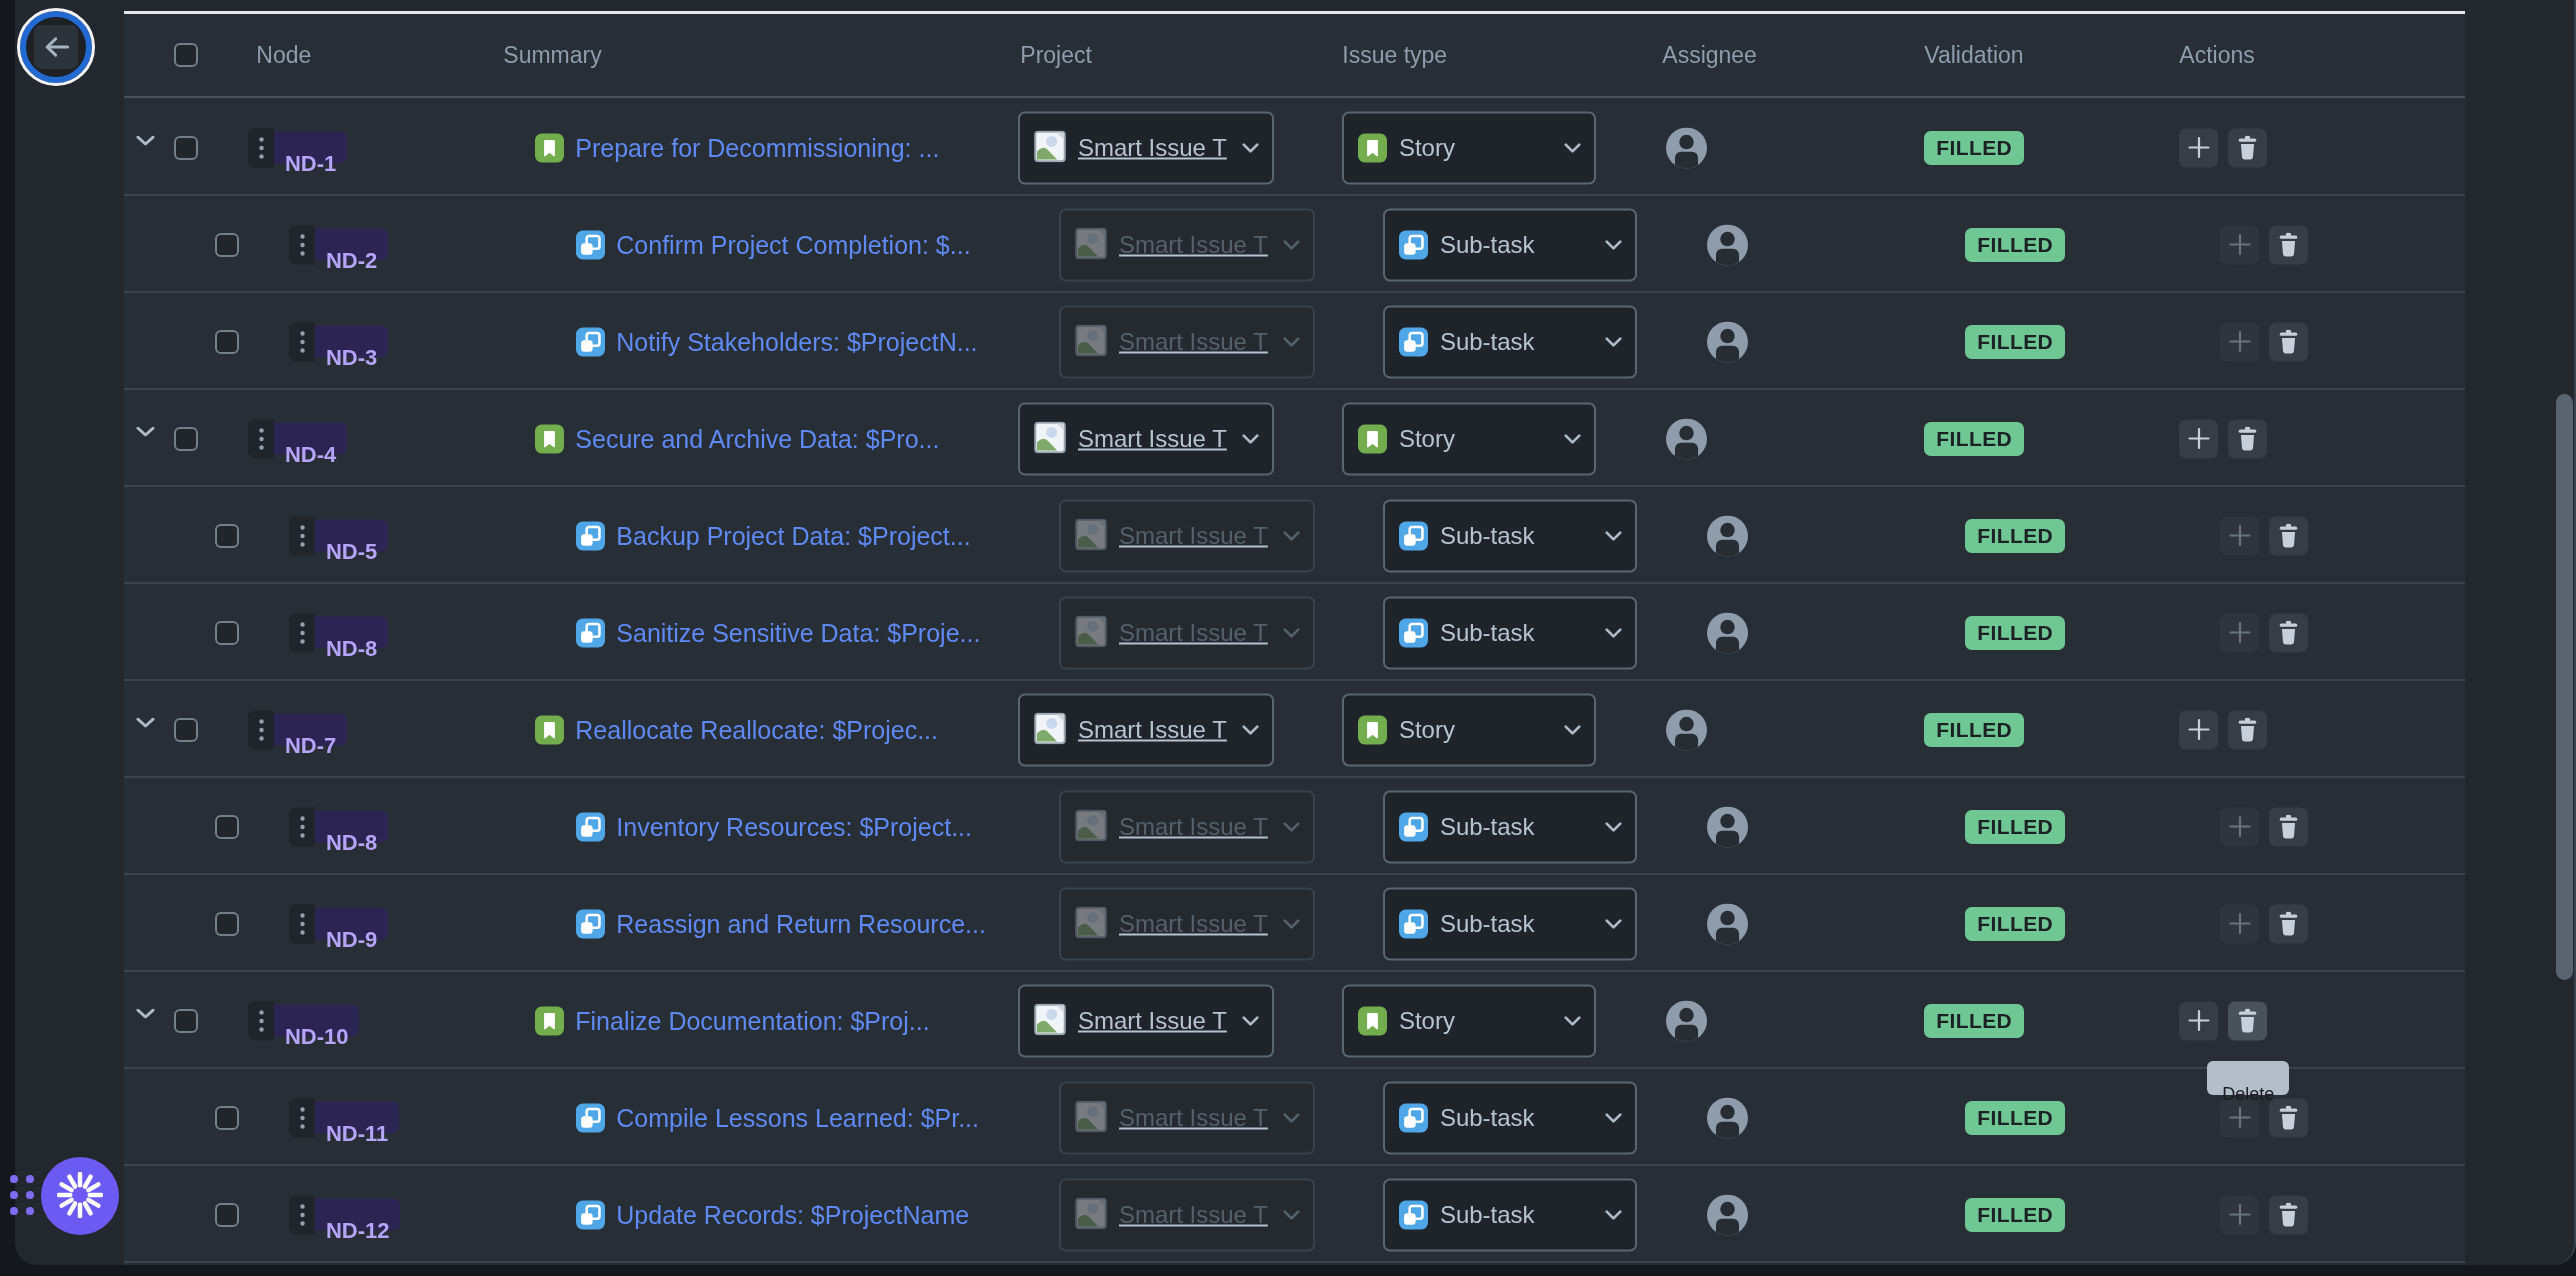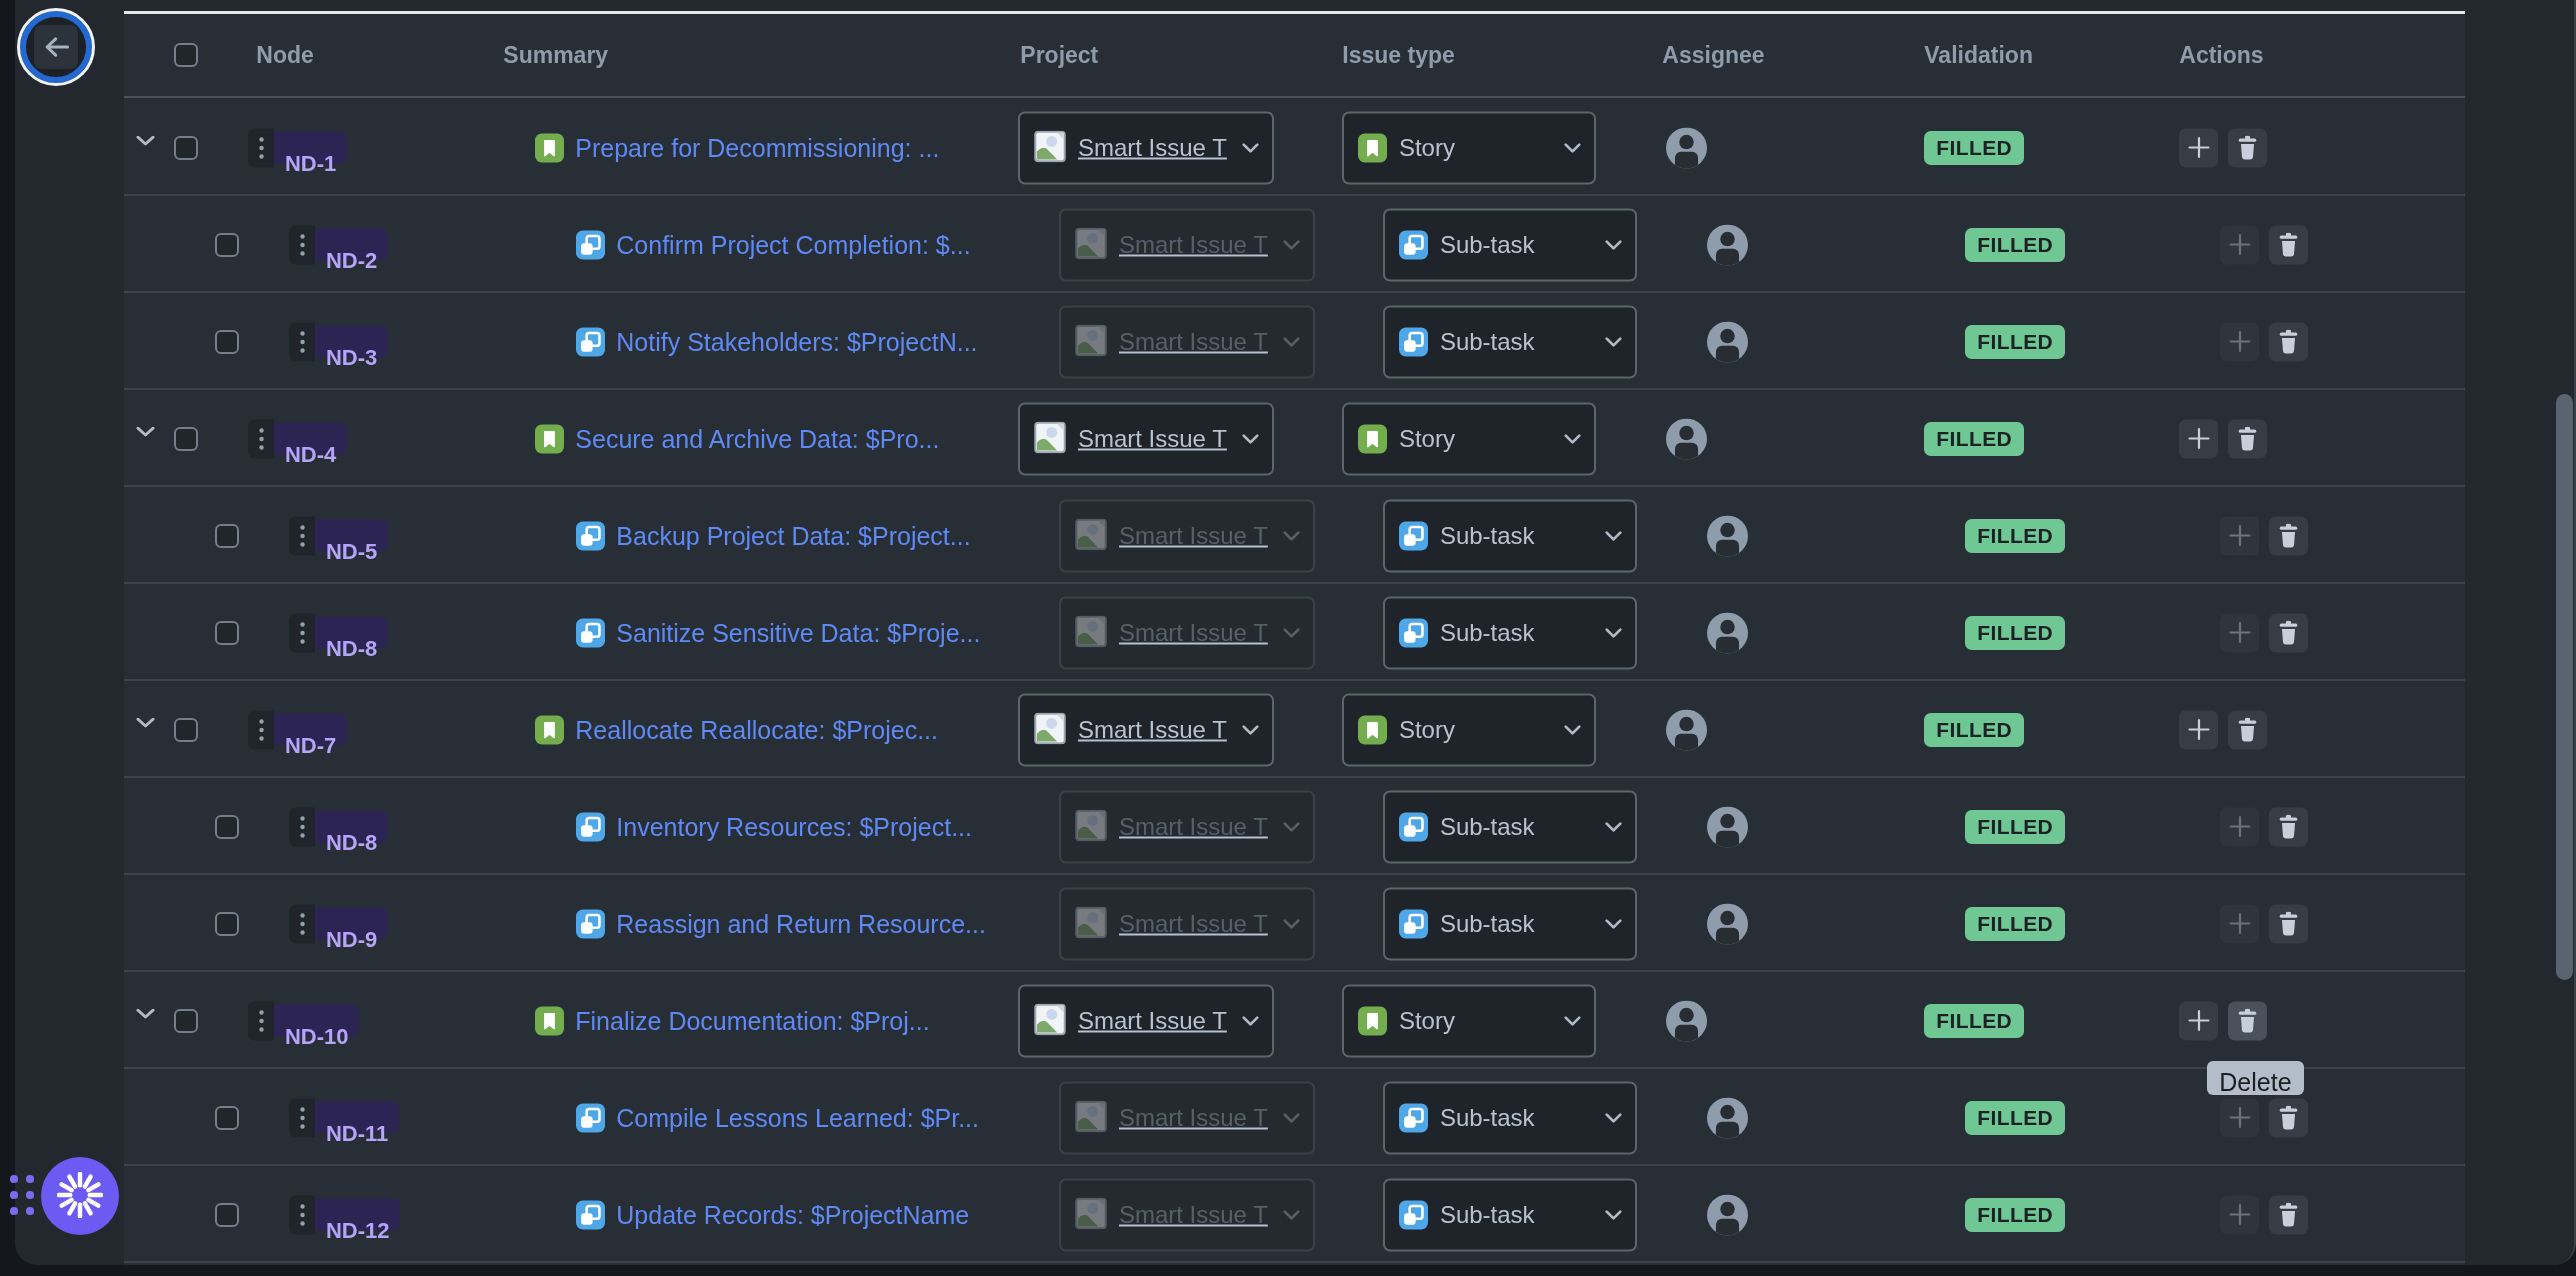--- a/index.html
+++ b/index.html
@@ -26,21 +26,21 @@
   .top-line {
     position:absolute; left:0; top:0; width:100%; height:3.4px; background:#e4e7eb;
   }
   
   .header-row {
     position:absolute; left:0; top:3.4px; width:100%; height:84px;
     border-bottom:2.6px solid #49525c;
   }
   .header-row .hcol {
     position:absolute; top:50%; transform:translateY(-50%);
-    font-size:23px; font-weight:700; color:#8e9cab; white-space:nowrap;
+    font-size:23px; font-weight:400; color:#8e9cab; white-space:nowrap;
   }
   .hc1{left:132px}.hc2{left:379px}.hc3{left:896px}.hc4{left:1218px}
   .hc5{left:1538px}.hc6{left:1800px}.hc7{left:2055px}
   .checkbox {
     width:24px; height:24px; border:2.6px solid #747f8b; border-radius:6px;
     background:#21262b;
   }
   .header-row .checkbox { position:absolute; left:50px; top:50%; transform:translateY(-50%); }
   
   .rows { position:absolute; left:0; top:88px; width:100%; }
@@ -98,22 +98,22 @@
   .actions { left:calc(2055px + var(--ind)); display:flex; gap:10.2px; }
   .abtn {
     width:39px; height:39px; border-radius:6.8px; background:#363d45; border:none;
     display:flex; align-items:center; justify-content:center; cursor:pointer; padding:0;
   }
   .row.sub .btn-plus { background:#2f353c; }
   .row.sub .btn-plus line { stroke:#69737e; }
   .row.delete-hovered .btn-trash { background:#49515b; }
   .tooltip {
     display:none; position:absolute; left:2083px; top:89px; z-index:10;
-    min-width:82px; height:34px; line-height:34px; text-align:center; padding:4px 12px;
-    background:#b3beca; color:#1a1e22; font-size:25px; border-radius:6px; white-space:nowrap;
+    min-width:82px; height:34px; line-height:34px; text-align:center; padding:16px 12px;
+    background:#b3beca; color:#1a1e22; font-size:18px; border-radius:6px; white-space:nowrap;
   }
   .row.delete-hovered .tooltip { display:block; }
   
   .back-btn {
     position:absolute; left:20.4px; top:11px; width:72px; height:72px;
     border-radius:50%; background:#1d2125; border:6px solid #2269d1;
     outline:3.4px solid #f2f3f5; cursor:pointer;
     display:flex; align-items:center; justify-content:center;
   }
   .back-inner {

